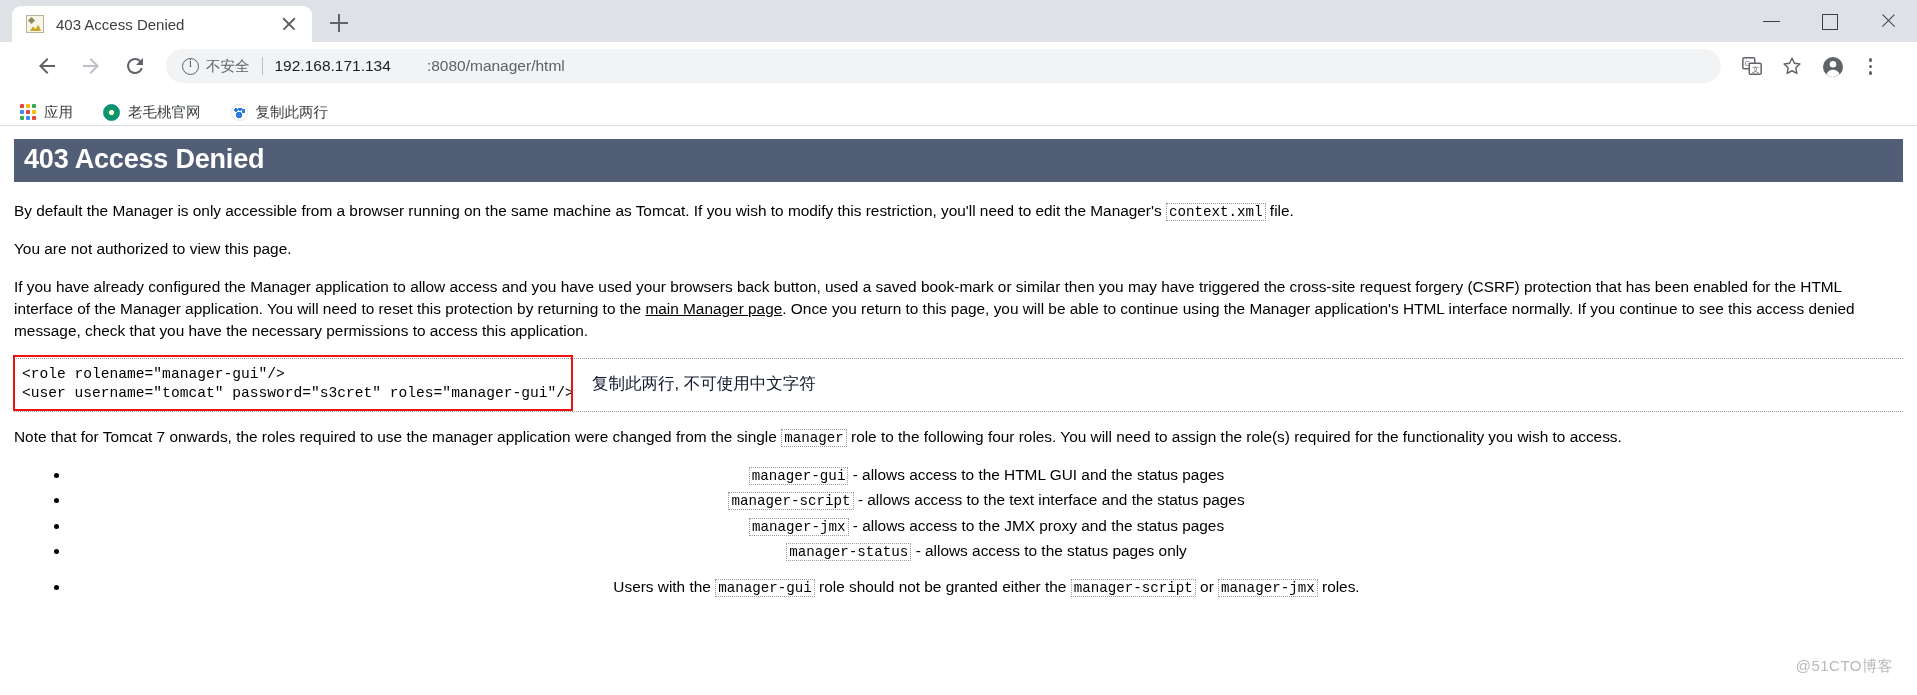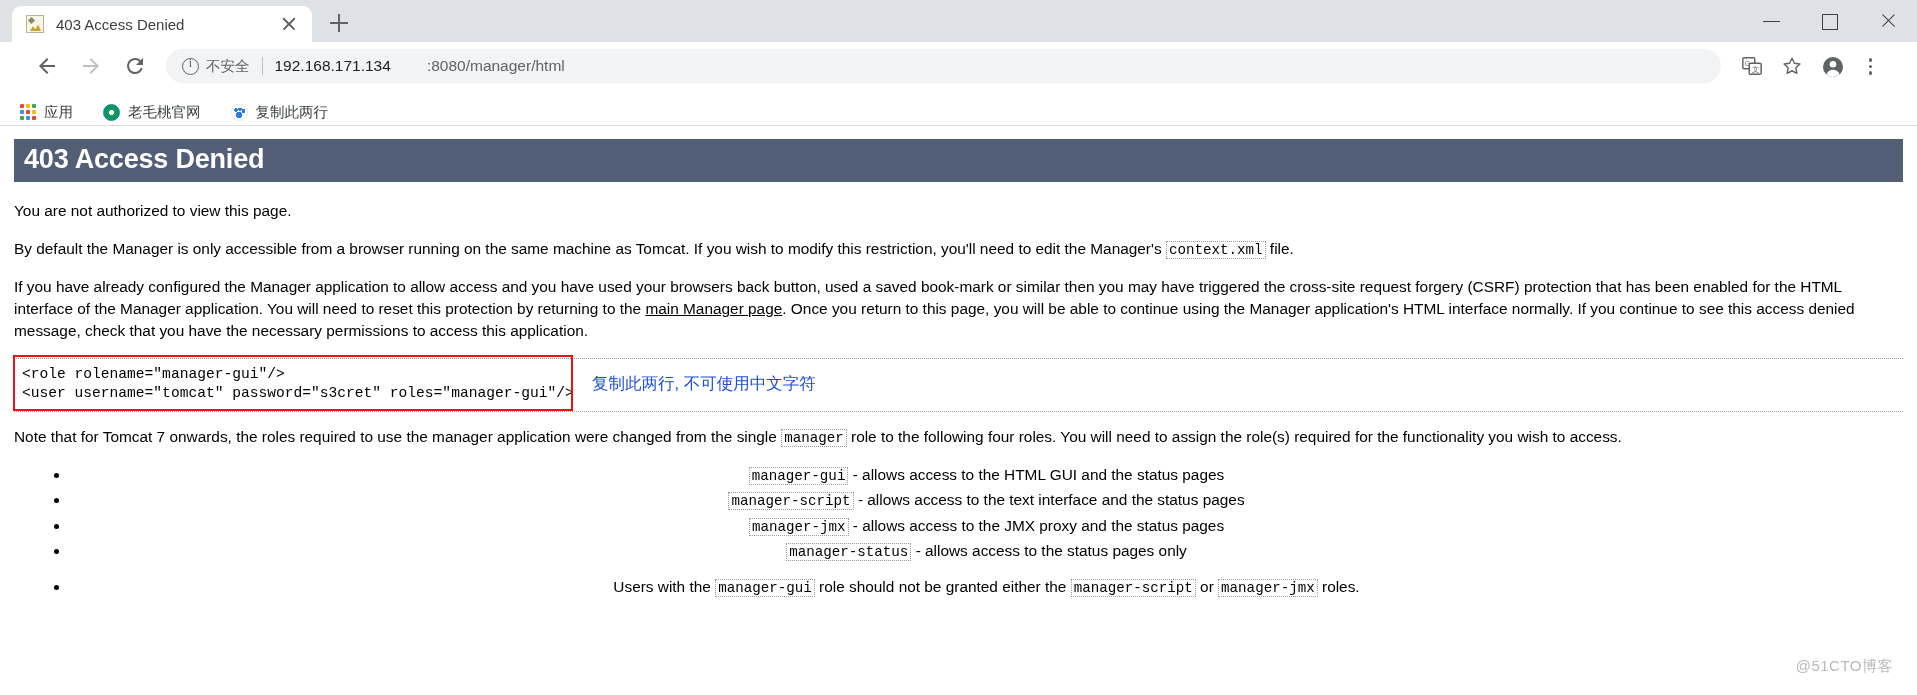--- a/index.html
+++ b/index.html
@@ -309,21 +309,21 @@
     left: -1px; top: -3px;
     width: 560px;
     height: 56px;
     border: 2px solid #ee1111;
     pointer-events: none;
   }
   .red-note {
     position: absolute;
     left: 578px;
     top: 14px;
-    color: #1d4ed8;
+    color: #0f172a;
     font-size: 16.5px;
     white-space: nowrap;
   }
 
   ul.roles {
     margin: 6px 0 14px 0;
     padding-left: 56px;
     list-style: disc;
   }
   ul.roles li { margin: 0 0 3px 0; font-size: 15.4px; line-height: 1.42; text-align: center; }
@@ -432,25 +432,25 @@
       <span class="fav-circle fav-baidu"></span>
       <span class="bm-label">复制此两行</span>
     </div>
   </div>
 
   <div class="page">
     <div class="page-inner">
 
       <h1 class="title-bar">403 Access Denied</h1>
 
+      <p class="body"><span>By default the Manager is only accessible from a browser running on the same machine as Tomcat. If you wish to modify this restriction, you'll need to edit the Manager's </span><tt>context.xml</tt><span> file.</span></p>
+
       <p class="body">
         <span>You are not authorized to view this page.</span>
       </p>
-
-      <p class="body"><span>By default the Manager is only accessible from a browser running on the same machine as Tomcat. If you wish to modify this restriction, you'll need to edit the Manager's </span><tt>context.xml</tt><span> file.</span></p>
 
       <p class="body"><span>If you have already configured the Manager application to allow access and you have used your browsers back button, used a saved book-mark or similar then you may have triggered the cross-site request forgery (CSRF) protection that has been enabled for the HTML interface of the Manager application. You will need to reset this protection by returning to the </span><a class="link" href="#">main Manager page</a><span>. Once you return to this page, you will be able to continue using the Manager application's HTML interface normally. If you continue to see this access denied message, check that you have the necessary permissions to access this application.</span></p>
 
 
 
       <div class="codewrap">
         <pre class="codeblock">&lt;role rolename="manager-gui"/&gt;
 &lt;user username="tomcat" password="s3cret" roles="manager-gui"/&gt;</pre>
         <div class="redbox"></div>
         <div class="red-note">复制此两行, 不可使用中文字符</div>

